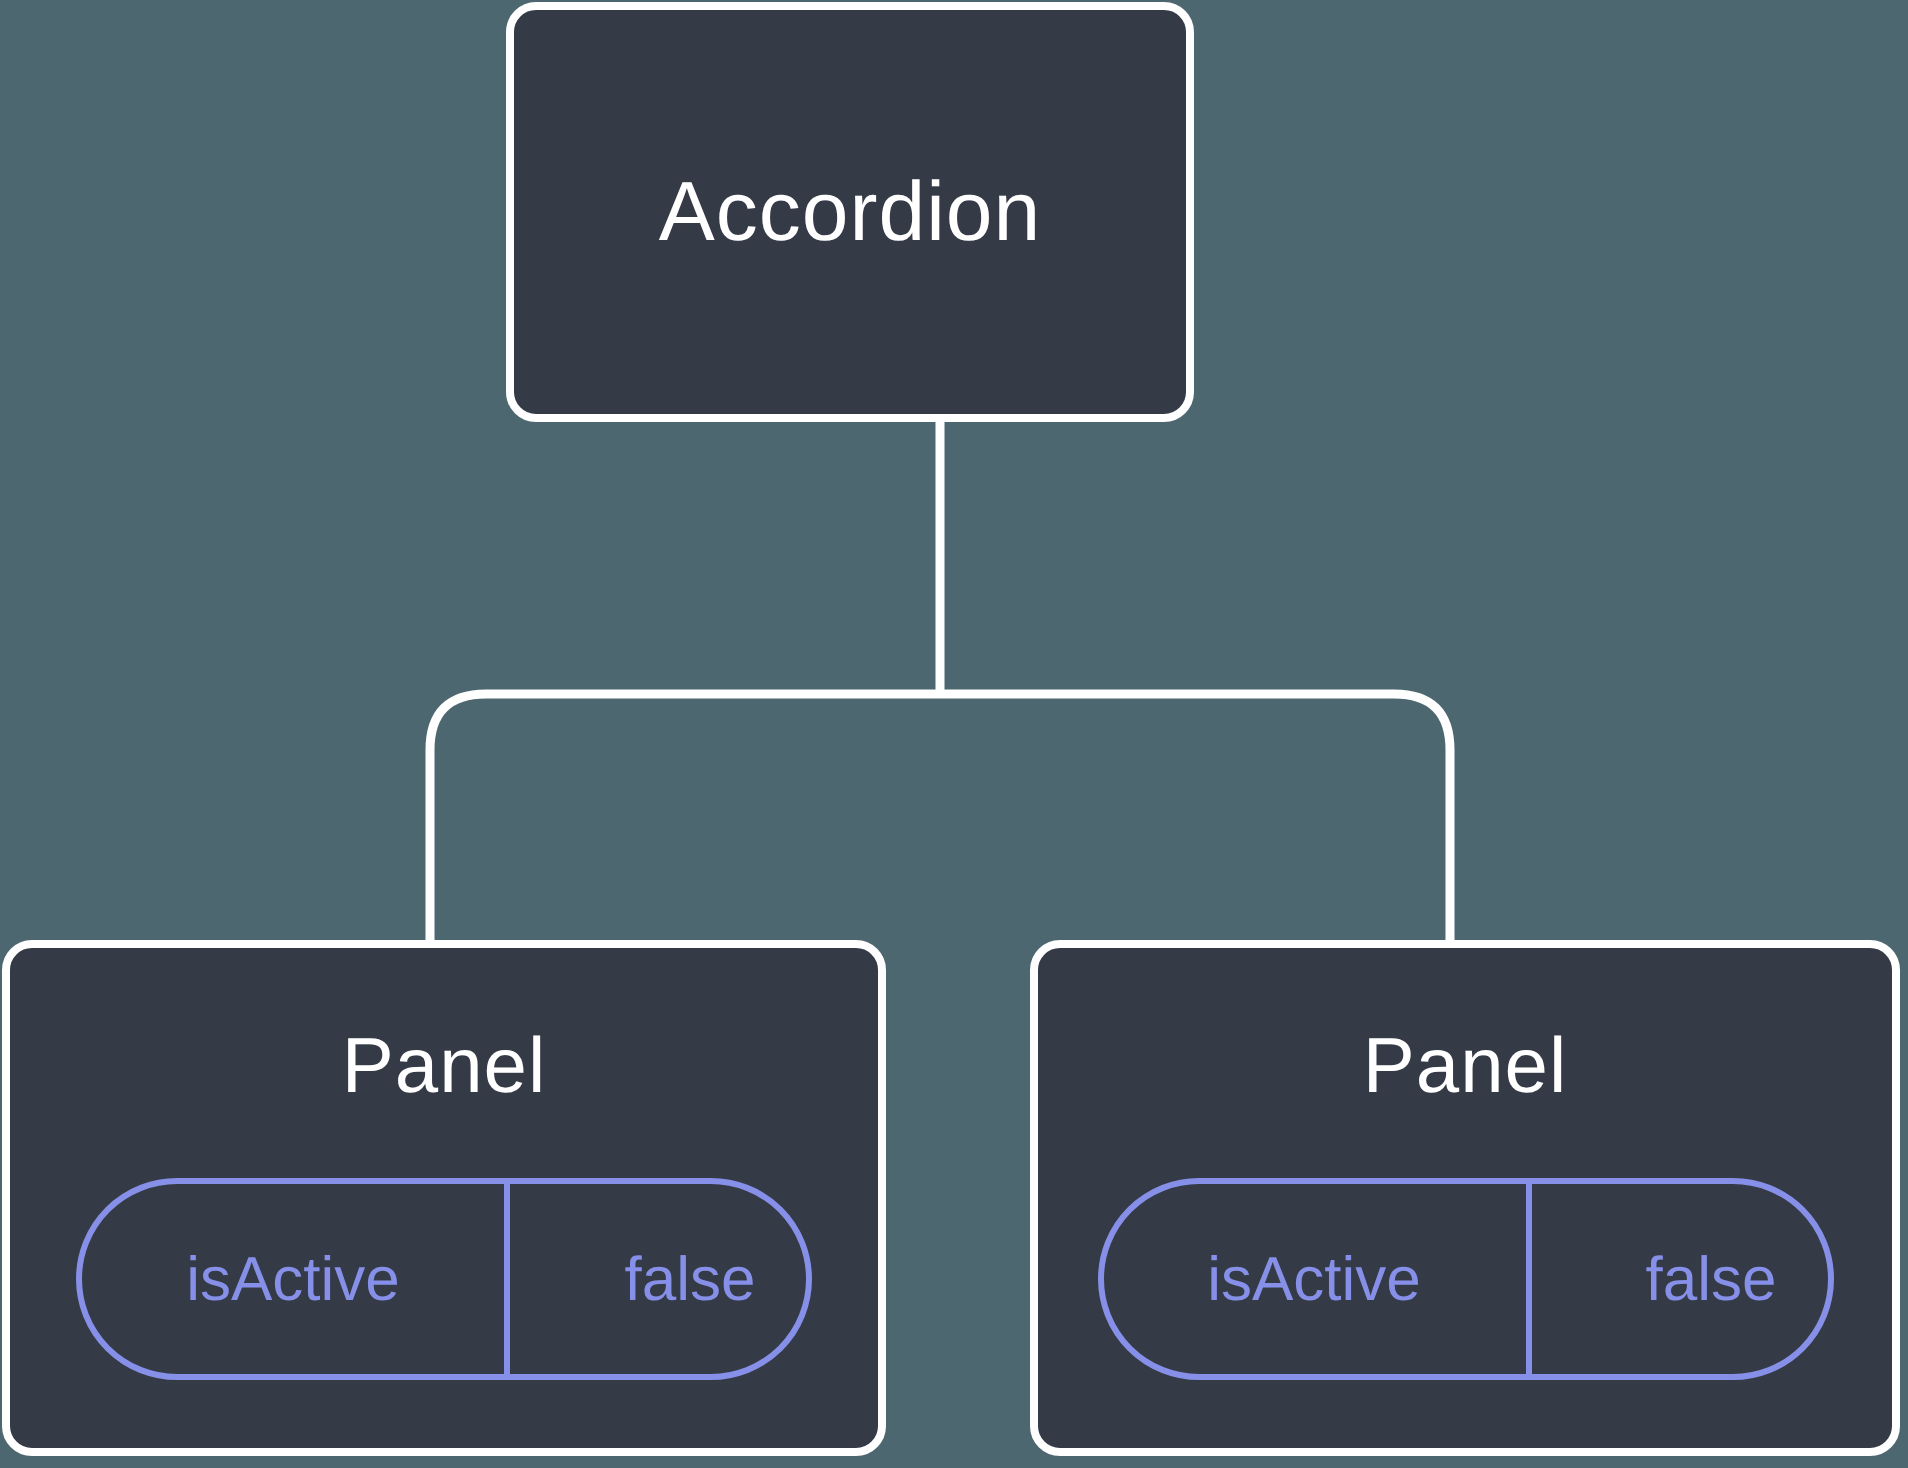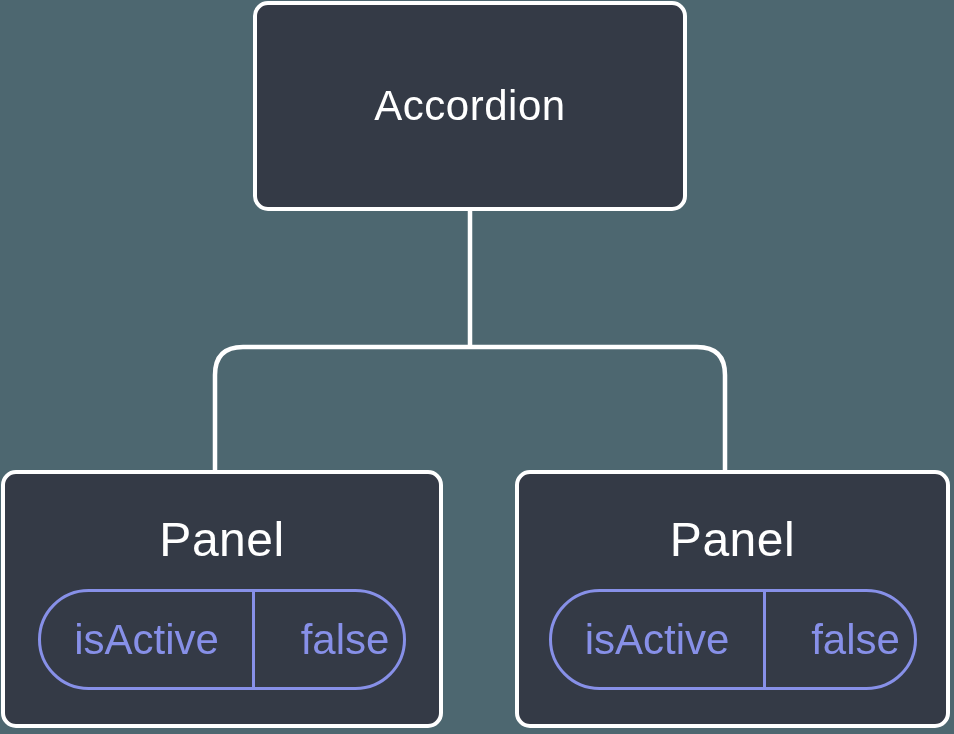--- a/index.html
+++ b/index.html
@@ -29,52 +29,52 @@
   }
   .node {
     position: absolute;
     background: var(--card);
     border: 4px solid var(--card-border);
     border-radius: 15px;
     z-index: 1;
   }
   .node-root {
     left: 253px; top: 1px;
-    width: 434px; height: 210px;
+    width: 344px; height: 210px;
     display: flex;
     align-items: center;
     justify-content: center;
   }
   .node-title {
     color: var(--text-white);
     font-weight: 500;
     letter-spacing: 0.5px;
   }
   .node-root .node-title { font-size: 42px; }
   .node-panel { width: 442px; height: 258px; top: 470px; }
   .node-panel-1 { left: 1px; }
   .node-panel-2 { left: 515px; width: 435px; }
   .node-panel .node-title {
     position: absolute;
     top: 38px; left: 0; right: 0;
     text-align: center;
-    font-size: 48px;
+    font-size: 39px;
   }
   .state-pill {
     position: absolute;
     top: 115px;
     left: 50%;
     transform: translateX(-50%);
     width: 368px; height: 101px;
     border: 3px solid var(--accent-purple);
     border-radius: 51px;
     display: flex;
     align-items: stretch;
     color: var(--accent-purple);
-    font-size: 42px;
+    font-size: 31px;
   }
   .state-cell {
     display: flex;
     align-items: center;
     justify-content: center;
     overflow: hidden;
   }
   .state-name-cell {
     width: 214px;
     flex: none;

